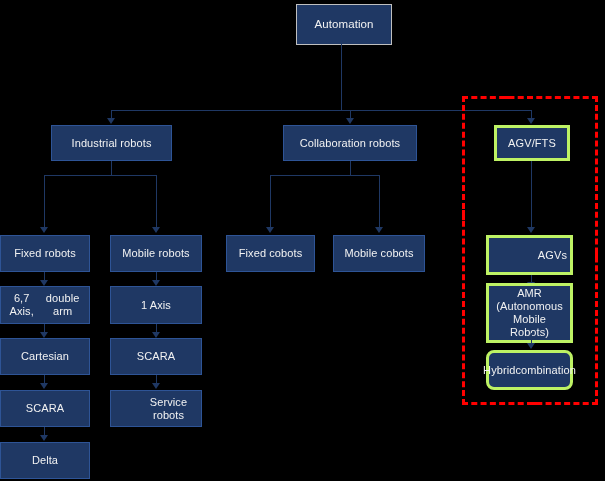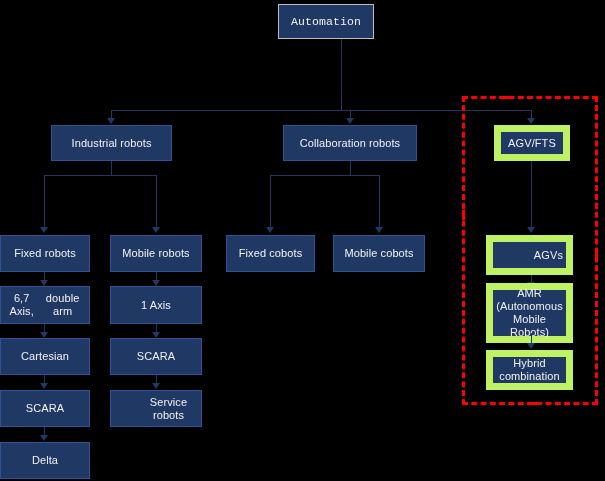--- a/index.html
+++ b/index.html
@@ -28,21 +28,21 @@
     justify-content: center;
     text-align: center;
     letter-spacing: 0.1px;
     padding: 0 3px;
   }
   .node.root {
     border: 1px solid #BFBFBF;
     font-size: 11.5px;
   }
   .node.agv {
-    border: 7px solid #bef264;
+    border: 3px solid #bef264;
   }
   .line {
     position: absolute;
     background: #1F3864;
   }
   .line.v { width: 1px; }
   .line.h { height: 1px; }
   .arrow {
     position: absolute;
     width: 0;
@@ -61,21 +61,21 @@
   .redseg {
     position: absolute;
     background: #FF0000;
   }
 </style>
 </head>
 <body>
 
 <div id="canvas">
 
-  <div class="node root" style="left:278px; top:4px; width:96px; height:35px;font-family:Liberation Mono, monospace;">
+  <div class="node root" style="left:296px; top:4px; width:96px; height:41px;">
     <span>Automation</span>
   </div>
 
   <div class="line v" style="left:341px; top:39px; height:72px;"></div>
 
   <div class="line h" style="left:111px; top:110px; width:420px;"></div>
 
   <div class="line v" style="left:111px; top:110px; height:9px;"></div>
   <div class="arrow" style="left:107px; top:118px;"></div>
 
@@ -186,18 +186,18 @@
   <div class="arrow" style="left:527px; top:282px;"></div>
 
   <div class="node agv" style="left:486px; top:283px; width:87px; height:60px; flex-direction:column;">
     <span>AMR</span>
     <span>(Autonomous</span>
     <span>Mobile Robots)</span>
   </div>
   <div class="line v" style="left:531px; top:333px; height:11px;"></div>
   <div class="arrow" style="left:527px; top:343px;"></div>
 
-  <div class="node agv" style="left:486px; top:350px; width:87px; height:40px; flex-direction:column;">
+  <div class="node agv" style="left:486px; top:350px; width:87px; height:40px; border-radius:8px;">
     <span>Hybrid</span>
     <span>combination</span>
   </div>
 
 </div>
 
 </body></html>

